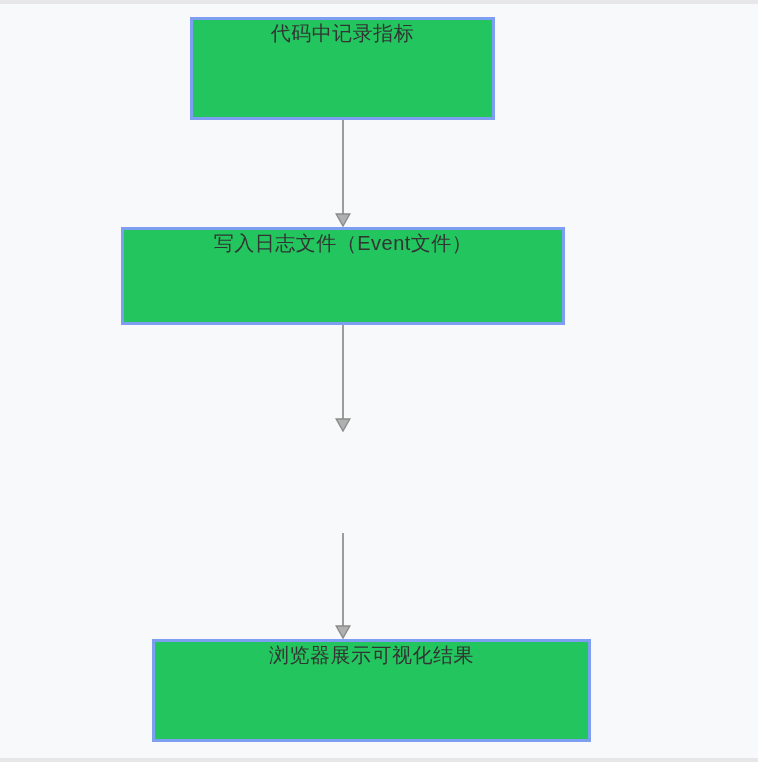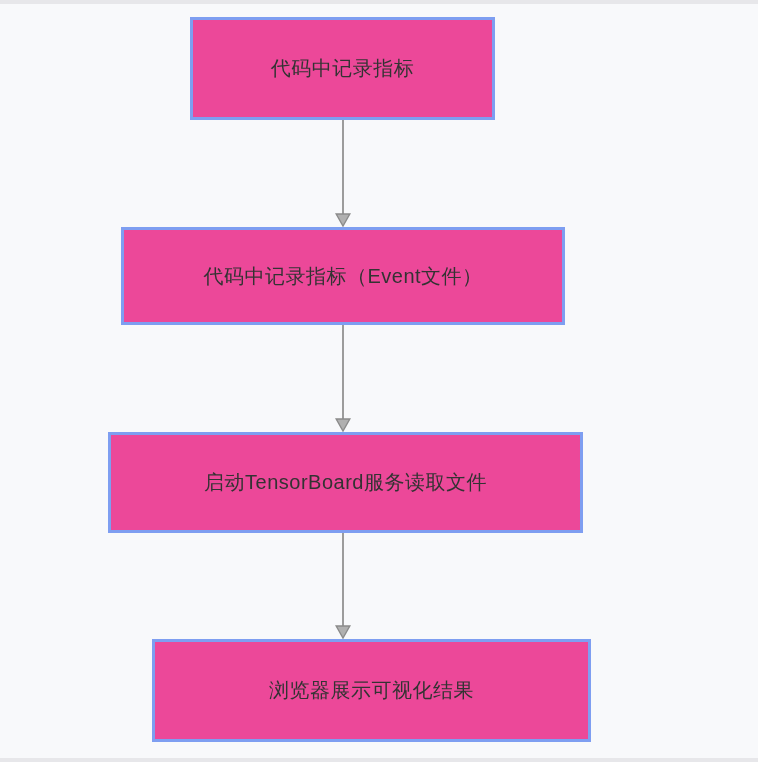--- a/index.html
+++ b/index.html
@@ -21,24 +21,24 @@
     width: 758px;
     height: 4px;
     background: #e7e7ea;
   }
   .edge-strip.top { top: 0; }
   .edge-strip.bottom { bottom: 0; }
 
   .flow-node {
     position: absolute;
     box-sizing: border-box;
-    background: #ec4899;
+    background: #22c55e;
     border: 3px solid #7e9ef1;
     display: flex;
-    align-items: center;
+    align-items: flex-start;
     justify-content: center;
     text-align: center;
     font-size: 20px;
     color: #333333;
     letter-spacing: 0.5px;
   }
   .node-1 { left: 190px; top: 17px;  width: 305px; height: 103px; }
   .node-2 { left: 121px; top: 227px; width: 444px; height: 98px;  }
   .node-3 { left: 108px; top: 432px; width: 475px; height: 101px; }
   .node-4 { left: 152px; top: 639px; width: 439px; height: 103px; }
@@ -82,35 +82,32 @@
   <div class="flow-arrow arrow-1">
     <div class="arrow-line"></div>
     <span class="arrow-head">
       <svg width="16" height="14" viewBox="0 0 16 14">
         <path d="M1.2 1 L14.8 1 L8 13 Z" fill="#b0b0b0" stroke="#8b8b8b" stroke-width="1.4"></path>
       </svg>
     </span>
   </div>
 
   <div class="flow-node node-2">
-    <span>代码中记录指标（Event文件）</span>
+    <span>写入日志文件（Event文件）</span>
   </div>
 
   <div class="flow-arrow arrow-2">
     <div class="arrow-line"></div>
     <span class="arrow-head">
       <svg width="16" height="14" viewBox="0 0 16 14">
         <path d="M1.2 1 L14.8 1 L8 13 Z" fill="#b0b0b0" stroke="#8b8b8b" stroke-width="1.4"></path>
       </svg>
     </span>
   </div>
 
-  <div class="flow-node node-3">
-    <span>启动TensorBoard服务读取文件</span>
-  </div>
 
   <div class="flow-arrow arrow-3">
     <div class="arrow-line"></div>
     <span class="arrow-head">
       <svg width="16" height="14" viewBox="0 0 16 14">
         <path d="M1.2 1 L14.8 1 L8 13 Z" fill="#b0b0b0" stroke="#8b8b8b" stroke-width="1.4"></path>
       </svg>
     </span>
   </div>
 

